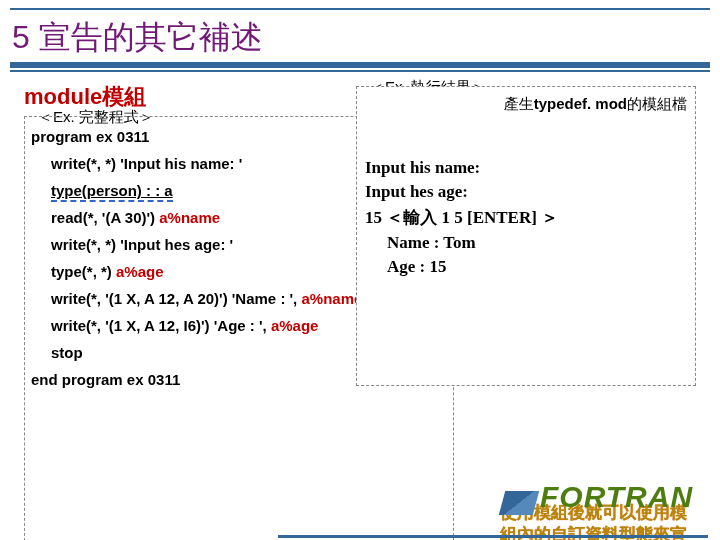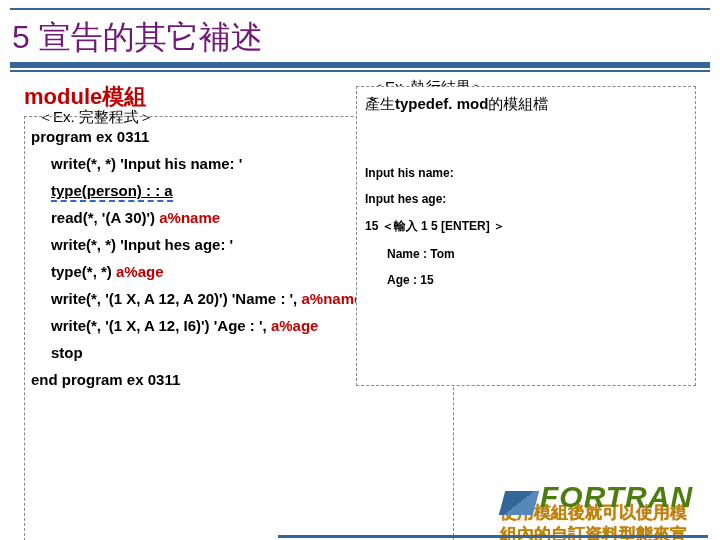--- a/index.html
+++ b/index.html
@@ -14,22 +14,22 @@
     .box-left { position: absolute; left: 24px; top: 44px; width: 430px; height: 430px; border: 1px dashed #888; padding: 8px 6px; }
     .box-left-label { position: absolute; left: 34px; top: 36px; background: #fff; padding: 0 4px; font-size: 15px; }
     .box-right { position: absolute; left: 356px; top: 14px; width: 340px; height: 300px; border: 1px dashed #888; padding: 8px 8px; background: #fff; }
     .box-right-label { position: absolute; left: 366px; top: 6px; background: #fff; padding: 0 4px; font-size: 15px; }
     .code-line { font-size: 15px; font-weight: bold; color: #000; margin: 3px 0 10px 0; }
     .indent1 { margin-left: 0; }
     .indent2 { margin-left: 20px; }
     .red { color: #C00000; }
     .underline { text-decoration: underline; }
     .blue-dashed { border-bottom: 2px dashed #3366CC; padding-bottom: 1px; }
-    .desc { font-size: 15px; margin-bottom: 10px; }
-    .result-line { font-size: 12px; font-weight: bold; margin: 12px 0; }
+    .desc { font-size: 15px; margin-bottom: 10px; text-align: right; }
+    .result-line { font-size: 17px; font-weight: bold; margin: 4px 0; font-family: Liberation Serif, serif; }
     .result-sub { margin-left: 22px; }
     .callout { position: absolute; left: 500px; top: 430px; width: 190px; font-size: 17px; font-weight: bold; color: #B8860B; text-shadow: 0 0 1px #CC6600; line-height: 1.3; }
     .logo { position: absolute; right: 18px; bottom: 18px; width: 200px; height: 50px; }
     .logo-bar { position: absolute; right: 12px; bottom: 10px; width: 430px; height: 3px; background: #336699; }
     .logo-text { font-family: Arial; font-weight: bold; font-style: italic; font-size: 30px; color: #4d7c0f; letter-spacing: 1px; }
     .logo-block { display: inline-block; width: 34px; height: 24px; vertical-align: middle; margin-right: 4px; position: relative; }
     .logo-block::before { content: ""; position: absolute; left: 0; top: 0; width: 34px; height: 24px; background: linear-gradient(135deg, #336699 50%, #5588BB 50%); transform: skewX(-15deg); }
   </style>
 </head>
 <body>

